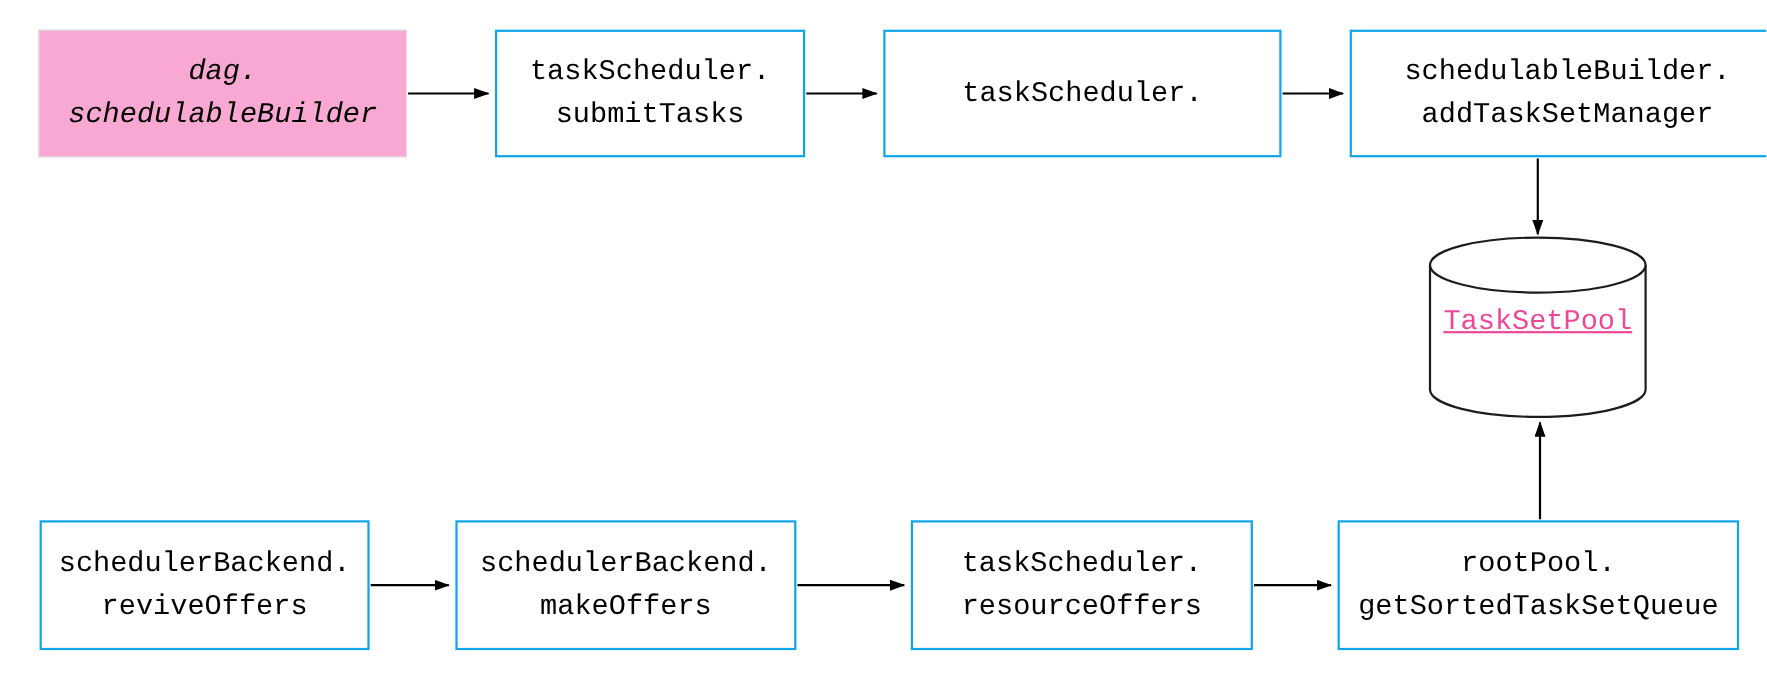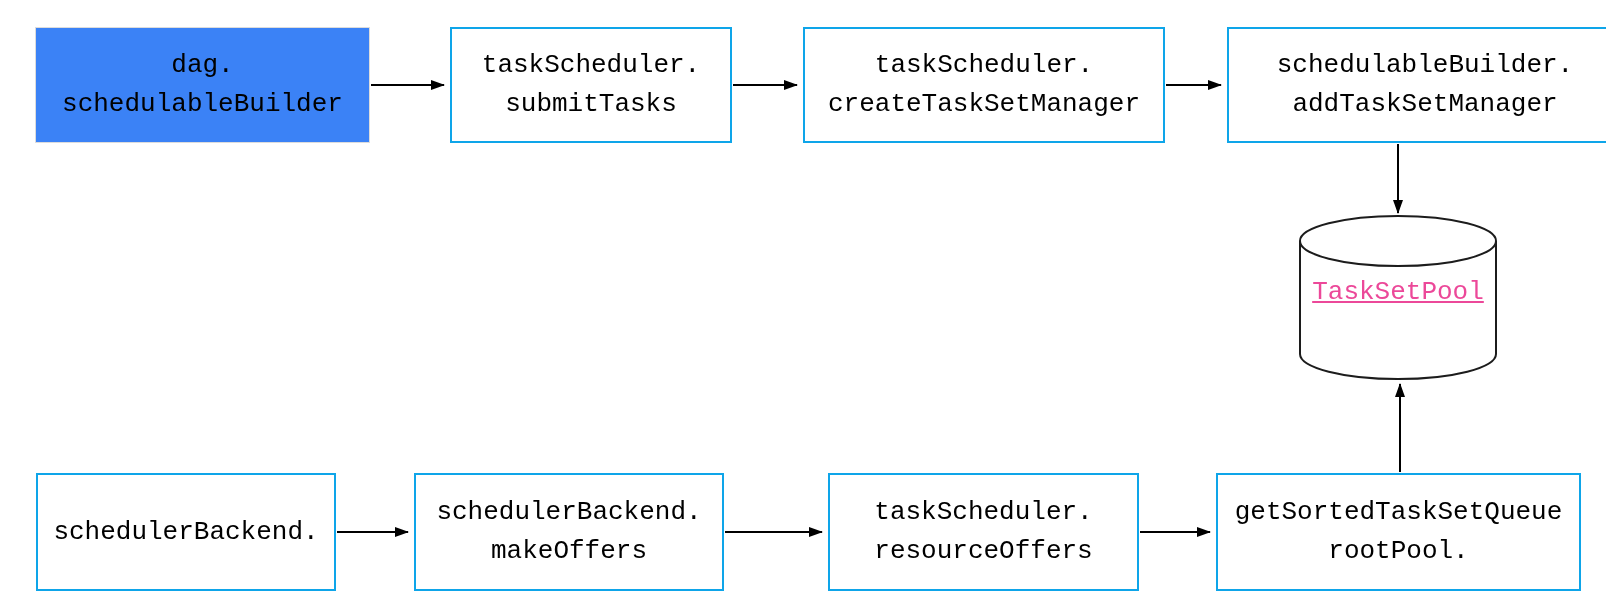--- a/index.html
+++ b/index.html
@@ -31,22 +31,23 @@
     flex-direction: column;
     align-items: center;
     justify-content: center;
     text-align: center;
     font-size: 26px;
     line-height: 1.5;
     letter-spacing: 0px;
     white-space: nowrap;
   }
   .node.highlight {
-    background: #3b82f6;
+    background: #f9a8d4;
     border: 1px solid #dcdcdc;
+    font-style: italic;
   }
   .cyl-label {
     position: absolute;
     color: #ec4899;
     font-size: 26px;
     text-align: center;
     white-space: nowrap;
     text-decoration: underline;
   }
   
@@ -95,42 +96,42 @@
     <span>schedulableBuilder</span>
   </div>
 
   <div class="node" id="n-submit">
     <span>taskScheduler.</span>
     <span>submitTasks</span>
   </div>
 
   <div class="node" id="n-create">
     <span>taskScheduler.</span>
-    <span>createTaskSetManager</span>
   </div>
 
   <div class="node" id="n-add">
     <span>schedulableBuilder.</span>
     <span>addTaskSetManager</span>
   </div>
 
   <div class="cyl-label" id="cyl-label">TaskSetPool</div>
 
   <div class="node" id="n-revive">
     <span>schedulerBackend.</span>
+    <span>reviveOffers</span>
   </div>
 
   <div class="node" id="n-make">
     <span>schedulerBackend.</span>
     <span>makeOffers</span>
   </div>
 
   <div class="node" id="n-resource">
     <span>taskScheduler.</span>
     <span>resourceOffers</span>
   </div>
 
   <div class="node" id="n-rootpool">
+    <span>rootPool.</span>
     <span>getSortedTaskSetQueue</span>
-    <span>rootPool.</span>
   </div>
 
 </div>
 
 </body></html>

